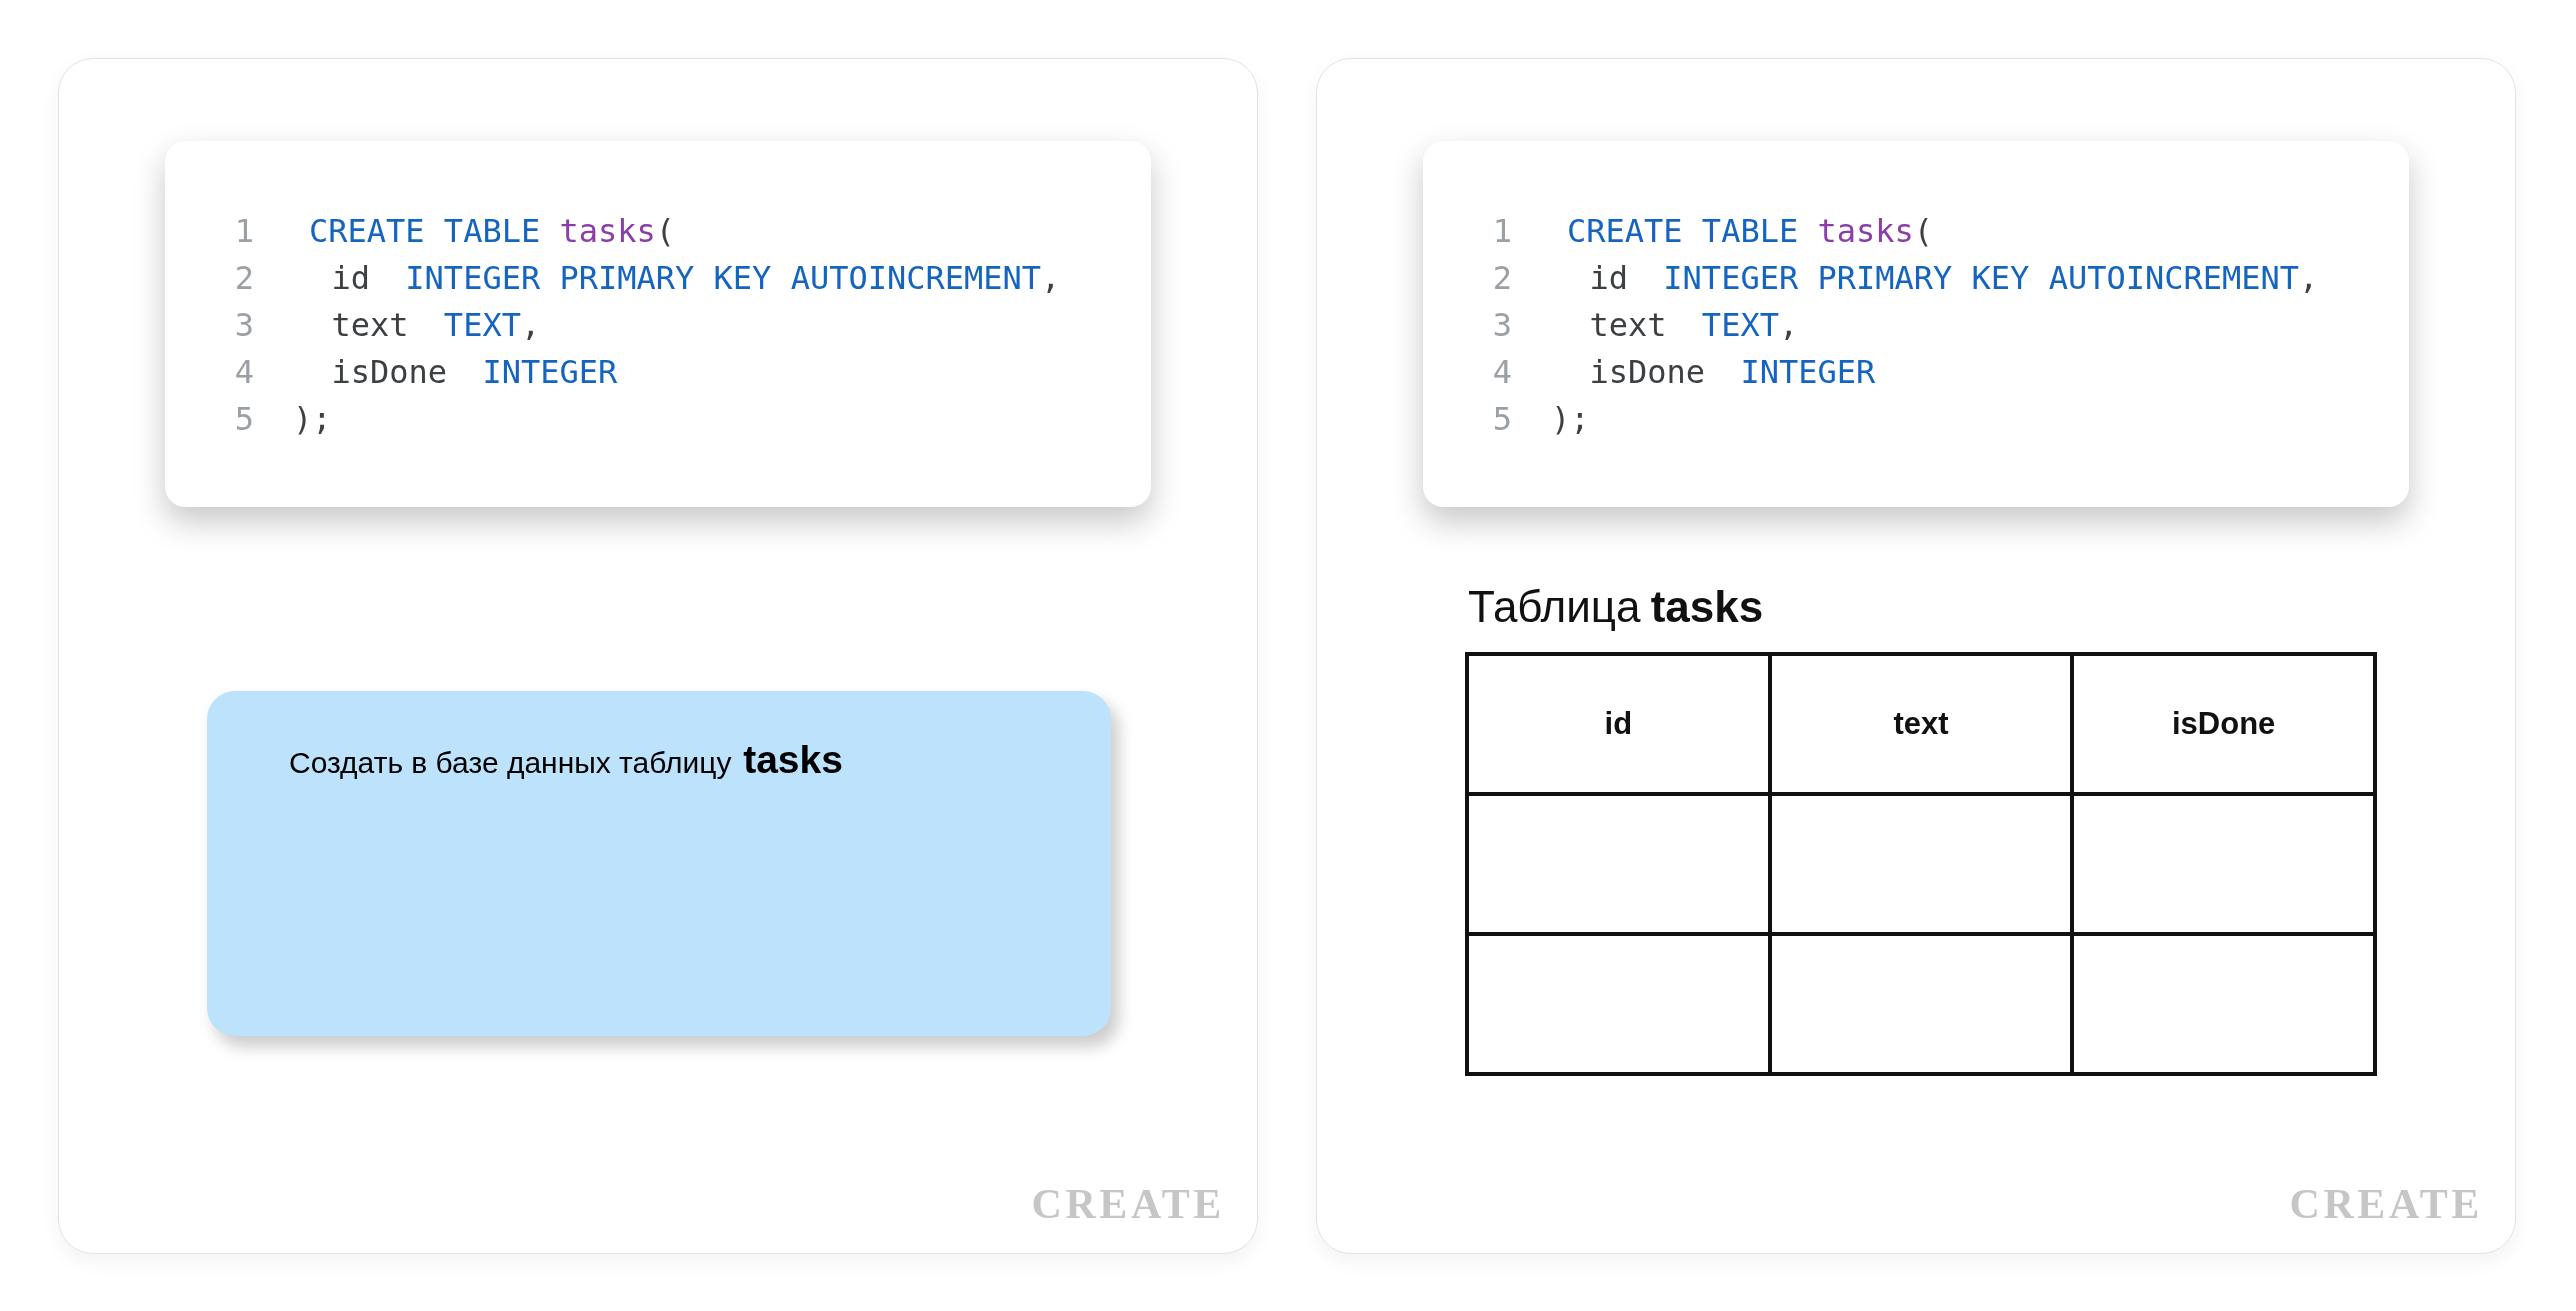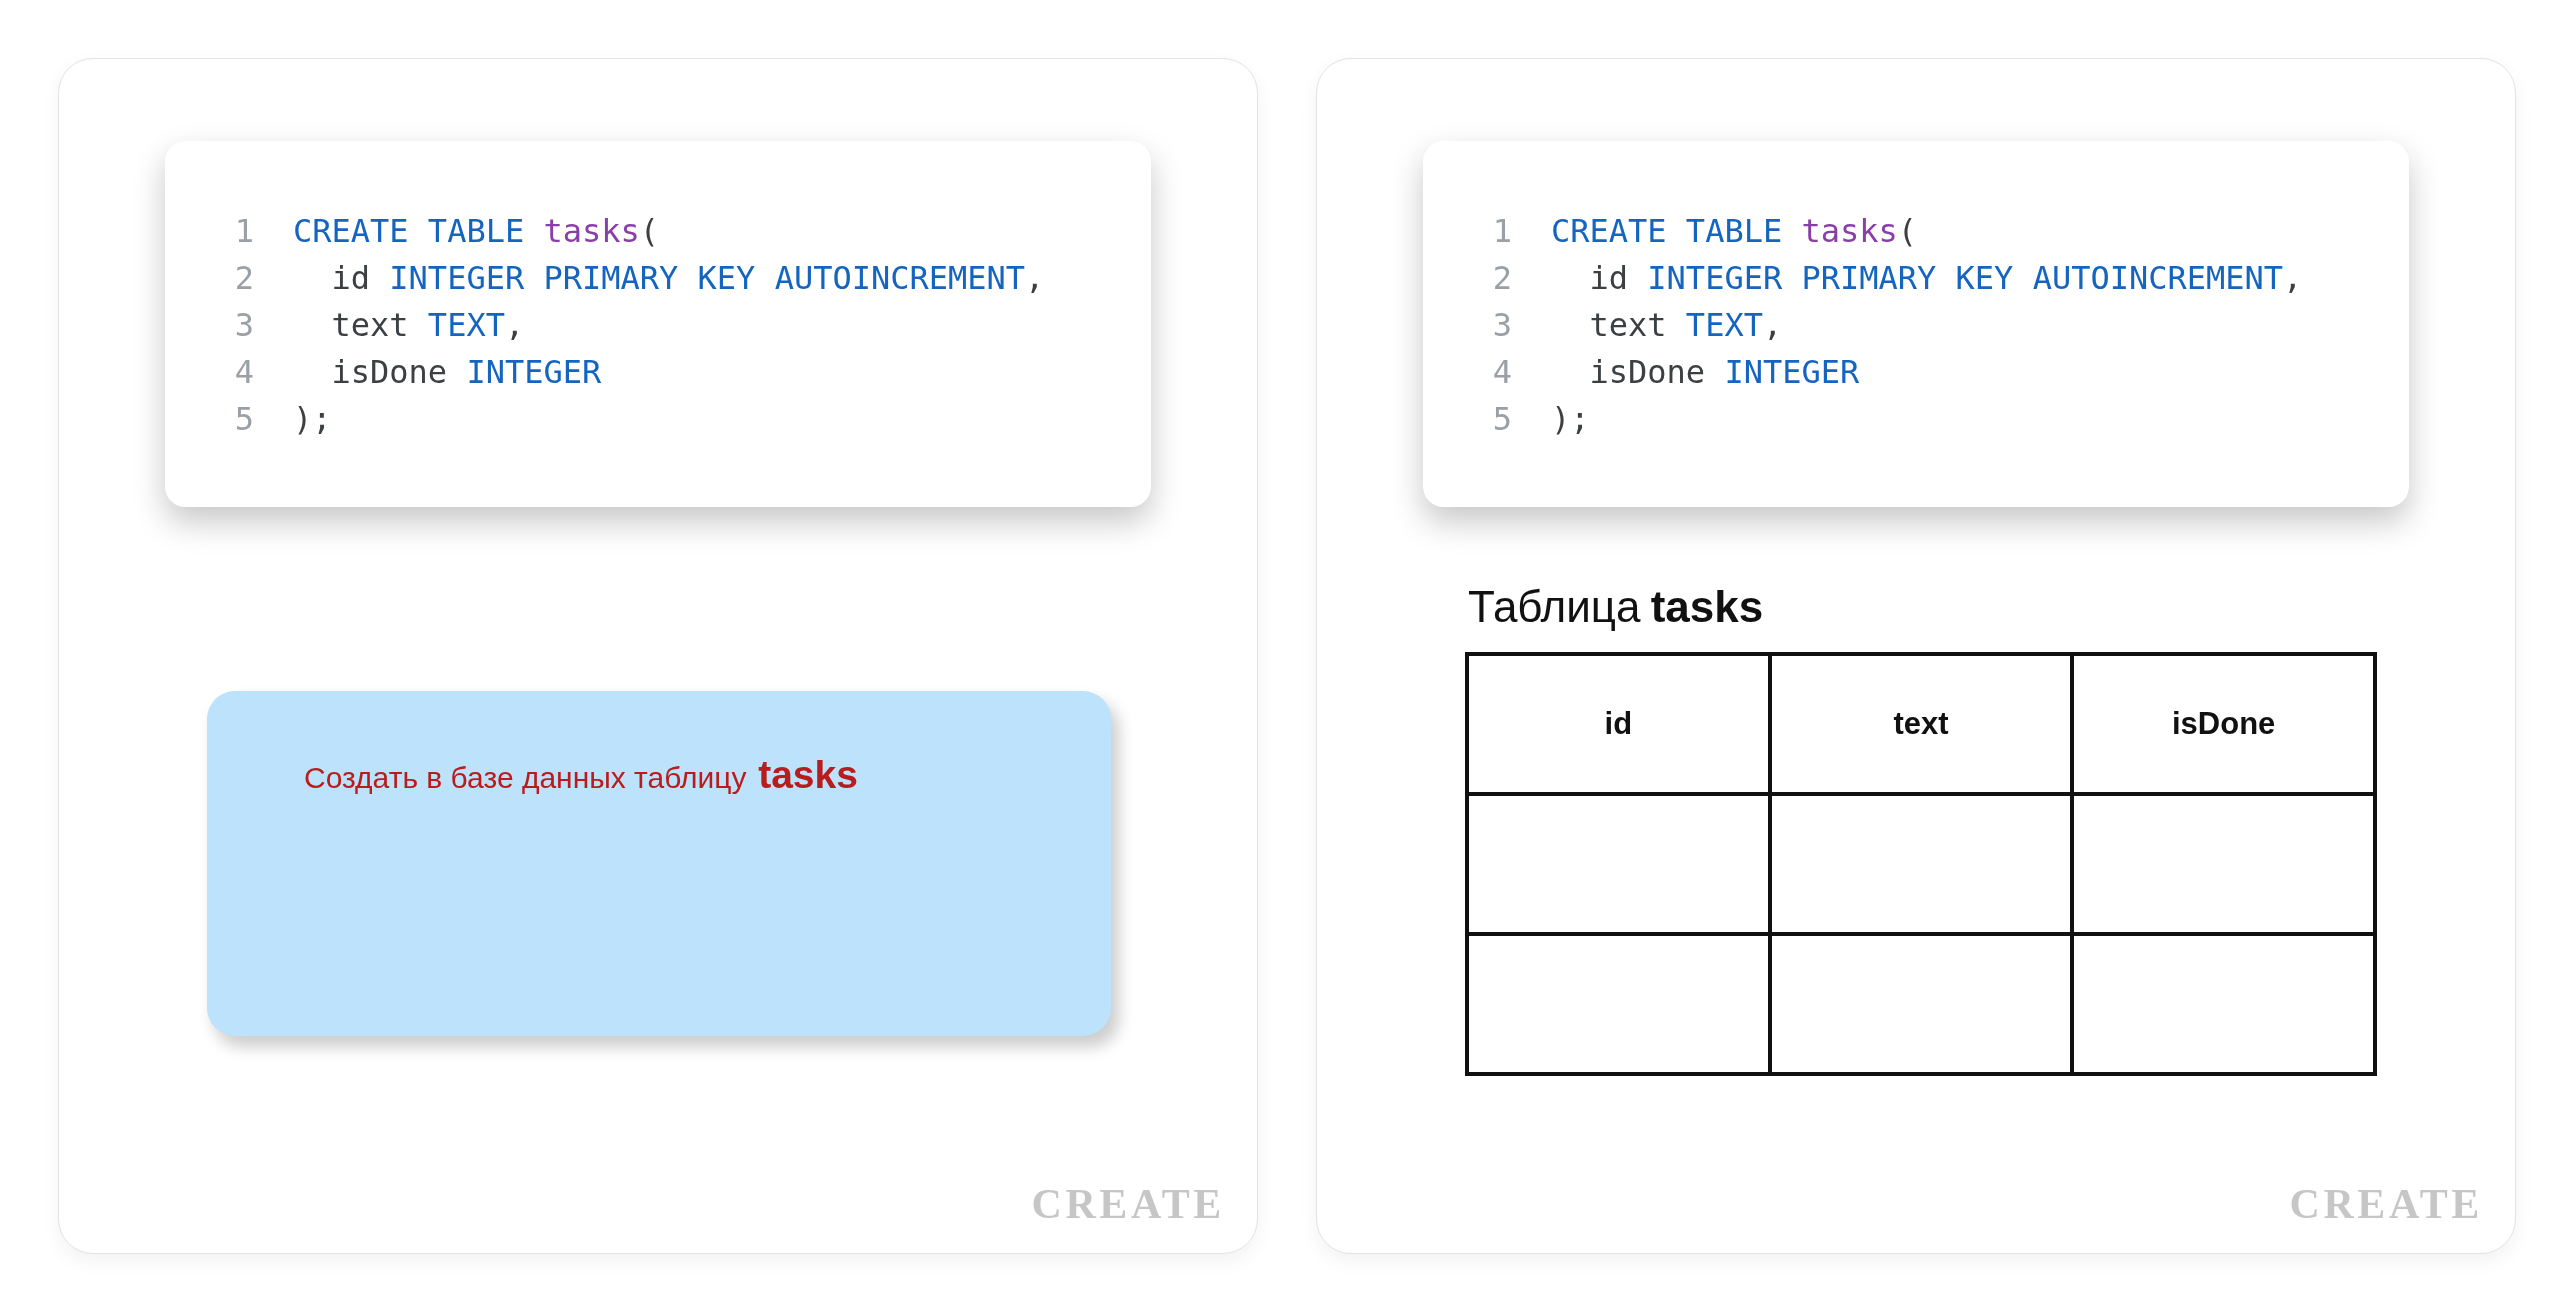--- a/index.html
+++ b/index.html
@@ -51,39 +51,39 @@
     white-space:pre;
     color:var(--plain);
   }
   .ln{
     display:inline-block;
     width:42px;
     margin-right:39px;
     text-align:right;
     color:var(--line-number);
   }
-  .kw{color:var(--keyword);}
+  .kw{color:var(--keyword);margin-left:16px;}
   .en{color:var(--entity);}
   .pl{color:var(--plain);}
 
   
   .note{
     position:absolute;
     left:148px;top:632px;
     width:904px;height:345px;
     background:var(--note-bg);
     border-radius:28px;
     box-shadow:7.3px 10.2px 16px rgba(0,0,0,0.20);
     padding:45px 29px 0 82px;
   }
   .note-title{
-    margin:15px;
+    margin:0;
     font-size:30px;
     line-height:48px;
-    color:#b91c1c;
+    color:#000000;
   }
   .note-table-name{
     font-weight:700;
     font-size:39px;
     margin-left:11.7px;
   }
   .note-rows{margin-top:48px;}
   .note-row{
     margin:0;
     font-size:30px;

